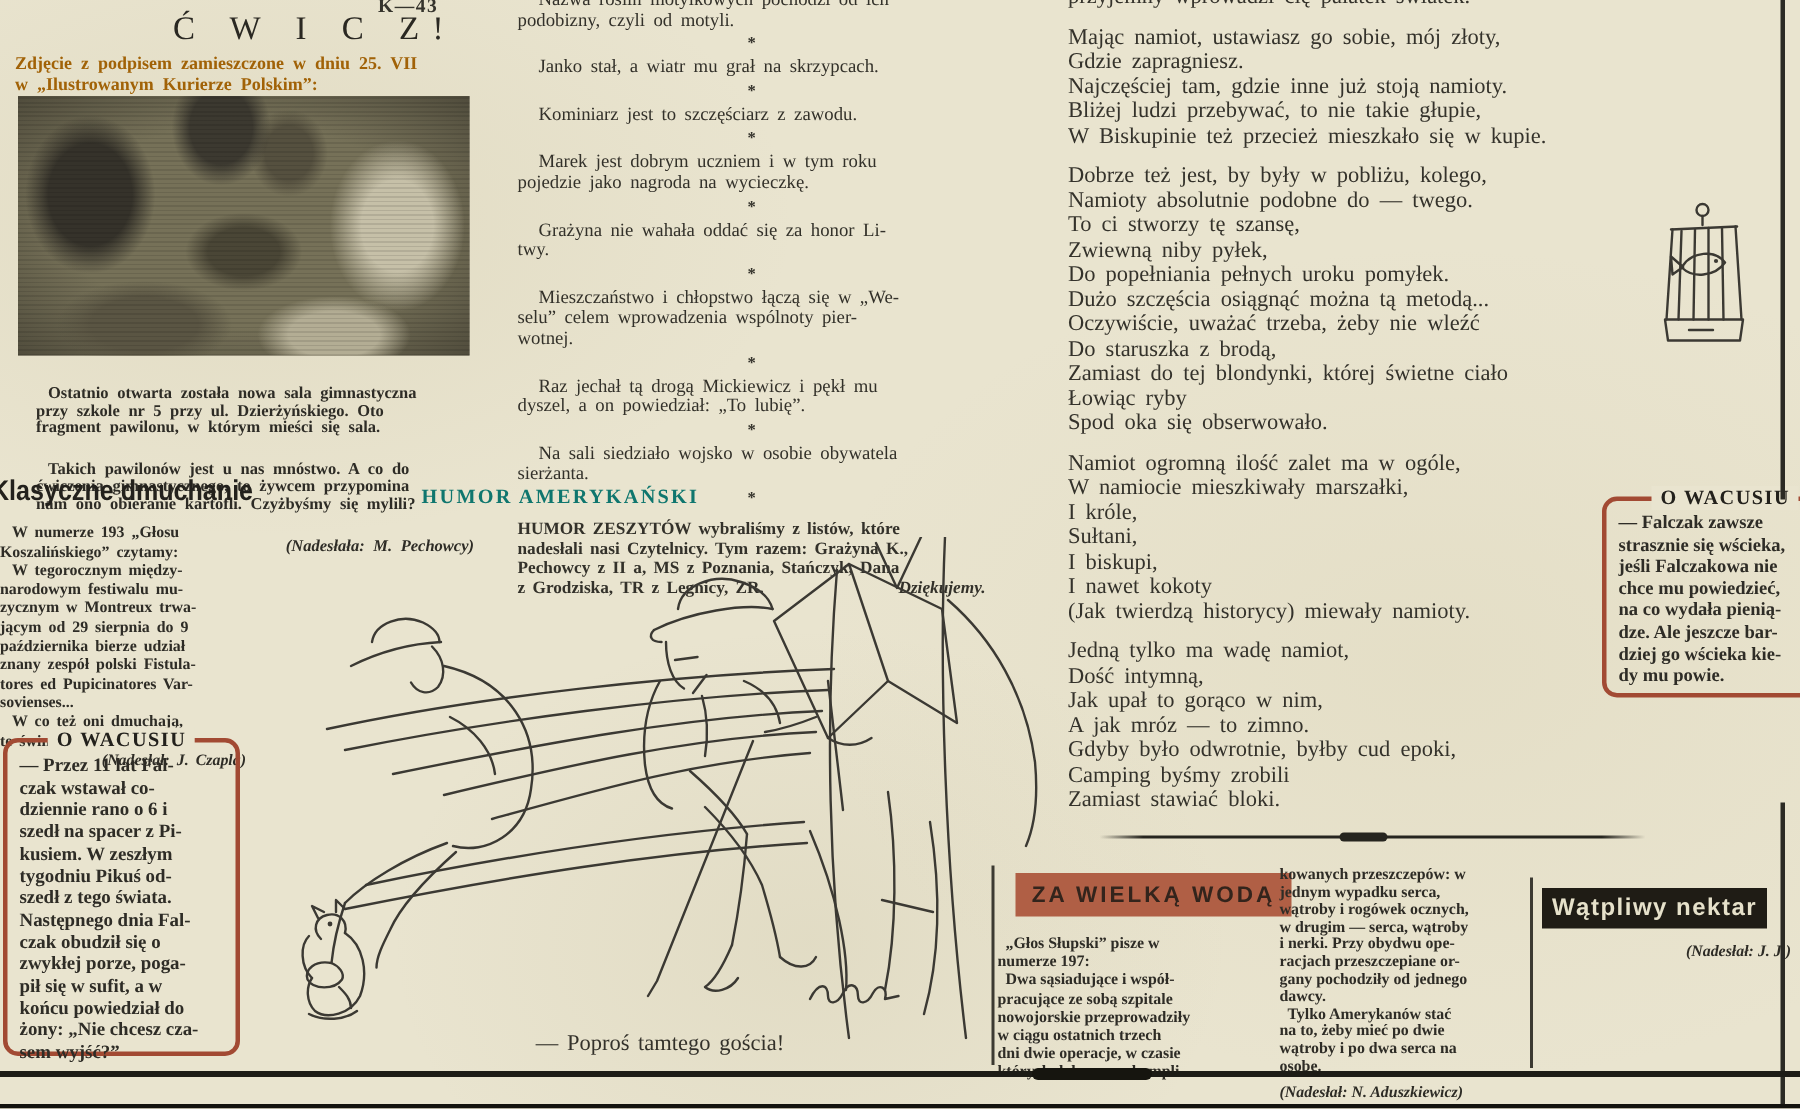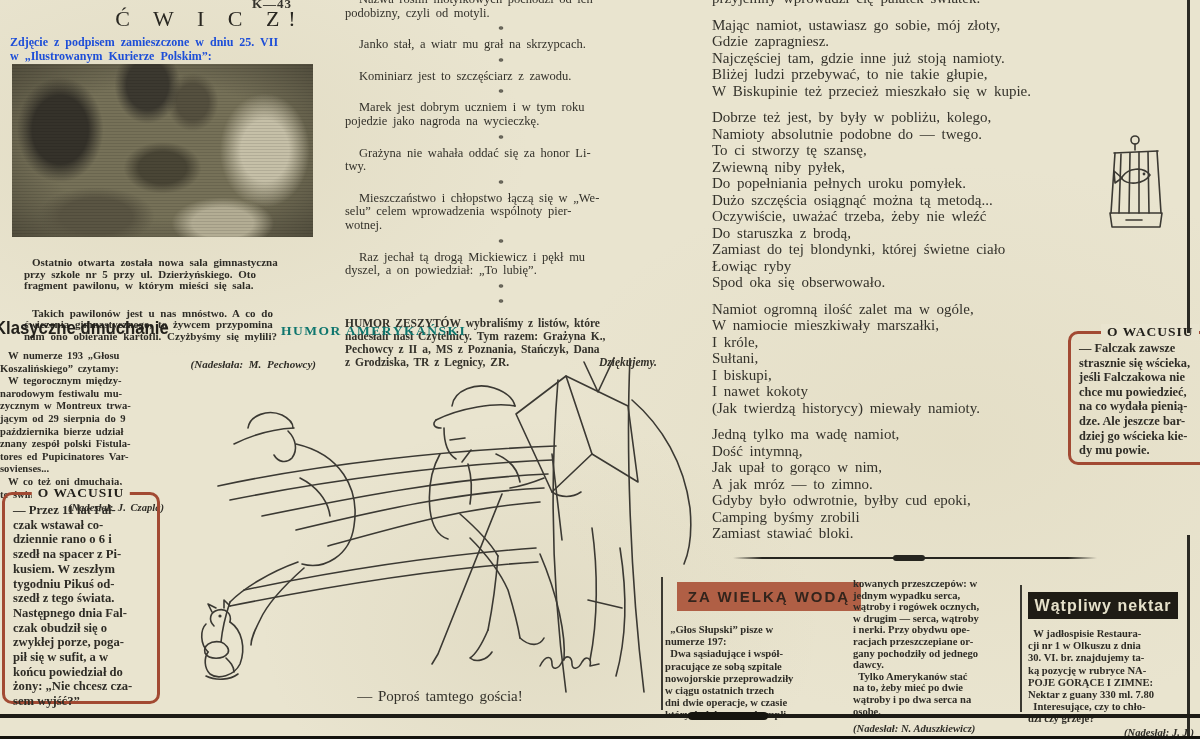--- a/index.html
+++ b/index.html
@@ -12,21 +12,21 @@
       radial-gradient(ellipse 400px 300px at 45% 85%, rgba(170,160,120,.12), transparent 70%);
     font-family:"Liberation Serif", serif;
     color:#35332c;
   }
   .abs{position:absolute;}
   .pre{white-space:pre-line;}
 
   
   #k43{left:252px;top:-4px;font-size:13px;font-weight:bold;letter-spacing:1px;}
   #cwicz-title{left:100px;top:6px;width:220px;text-align:center;font-size:22px;font-weight:normal;letter-spacing:9px;color:#2a2822;}
-  #cwicz-intro{left:10px;top:36px;width:306px;font-size:12px;font-weight:bold;line-height:13.5px;word-spacing:3px;color:#1d4ed8;}
+  #cwicz-intro{left:10px;top:36px;width:306px;font-size:12px;font-weight:bold;line-height:13.5px;word-spacing:3px;color:#a16207;}
   #photo{
     left:12px;top:64px;width:301px;height:173px;
     background-color:#8d8878;
     background-image:
       radial-gradient(ellipse 70px 85px at 16% 38%, #35322a 0 40%, transparent 62%),
       radial-gradient(ellipse 55px 65px at 45% 12%, #3c3930 0 38%, transparent 60%),
       radial-gradient(ellipse 40px 45px at 60% 22%, #55503f 0 40%, transparent 65%),
       radial-gradient(ellipse 75px 95px at 84% 50%, #c6c0a8 0 32%, transparent 60%),
       radial-gradient(ellipse 60px 40px at 50% 60%, #4a4636 0 40%, transparent 65%),
       radial-gradient(ellipse 90px 45px at 28% 88%, #5a5543 0 40%, transparent 65%),
@@ -138,20 +138,22 @@
   <p class="joke pre">Grażyna nie wahała oddać się za honor Li-
 twy.</p>
   <div class="star">*</div>
   <p class="joke pre">Mieszczaństwo i chłopstwo łączą się w „We-
 selu” celem wprowadzenia wspólnoty pier-
 wotnej.</p>
   <div class="star">*</div>
   <p class="joke pre">Raz jechał tą drogą Mickiewicz i pękł mu
 dyszel, a on powiedział: „To lubię”.</p>
   <div class="star">*</div>
+  <p class="joke pre">Na sali siedziało wojsko w osobie obywatela
+sierżanta.</p>
   <div class="star">*</div>
   <div id="jokes-footer">
     <span class="pre">HUMOR ZESZYTÓW wybraliśmy z listów, które
 nadesłali nasi Czytelnicy. Tym razem: Grażyna K.,
 Pechowcy z II a, MS z Poznania, Stańczyk, Dana
 z Grodziska, TR z Legnicy, ZR.</span>
     <span class="thanks">Dziękujemy.</span>
   </div>
 </div>
 
@@ -354,28 +356,20 @@
 dawcy.
 &nbsp;&nbsp;Tylko Amerykanów stać
 na to, żeby mieć po dwie
 wątroby i po dwa serca na
 osobę.</span>
   <span class="credit-line">(Nadesłał: N. Aduszkiewicz)</span>
 </div>
 
 <div class="abs" id="nektar-banner">Wątpliwy nektar</div>
 <div class="abs" id="nektar-body">
-  <span class="pre">&nbsp;&nbsp;W jadłospisie Restaura-
-cji nr 1 w Olkuszu z dnia
-30. VI. br. znajdujemy ta-
-ką pozycję w rubryce NA-
-POJE GORĄCE I ZIMNE:
-Nektar z guany 330 ml. 7.80
-&nbsp;&nbsp;Interesujące, czy to chło-
-dzi czy grzeje?</span>
   <span class="credit-line">(Nadesłał: J. J.)</span>
 </div>
 
 <div class="abs vrule" id="vr-top-right"></div>
 <div class="abs vrule" id="vr-bot-right"></div>
 <div class="abs vthin" id="vr-mid-bottom"></div>
 <div class="abs vthin" id="vr-right-bottom"></div>
 <div class="abs" id="poem-sep"></div>
 <div class="abs" id="poem-sep-bulge"></div>
 <div class="abs" id="hr-bottom"></div>

